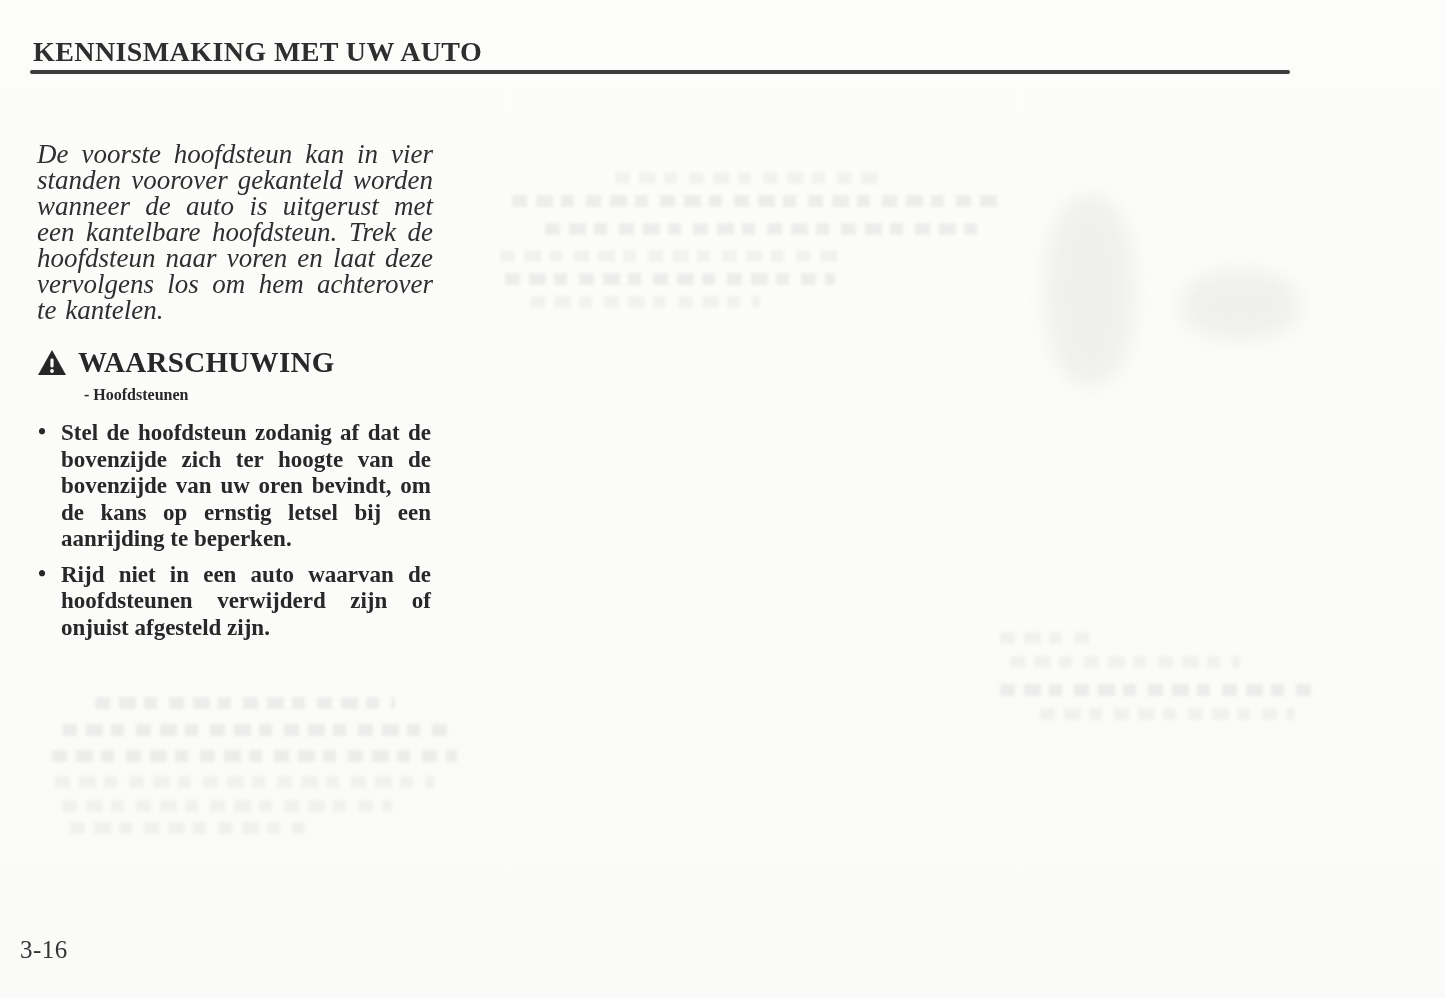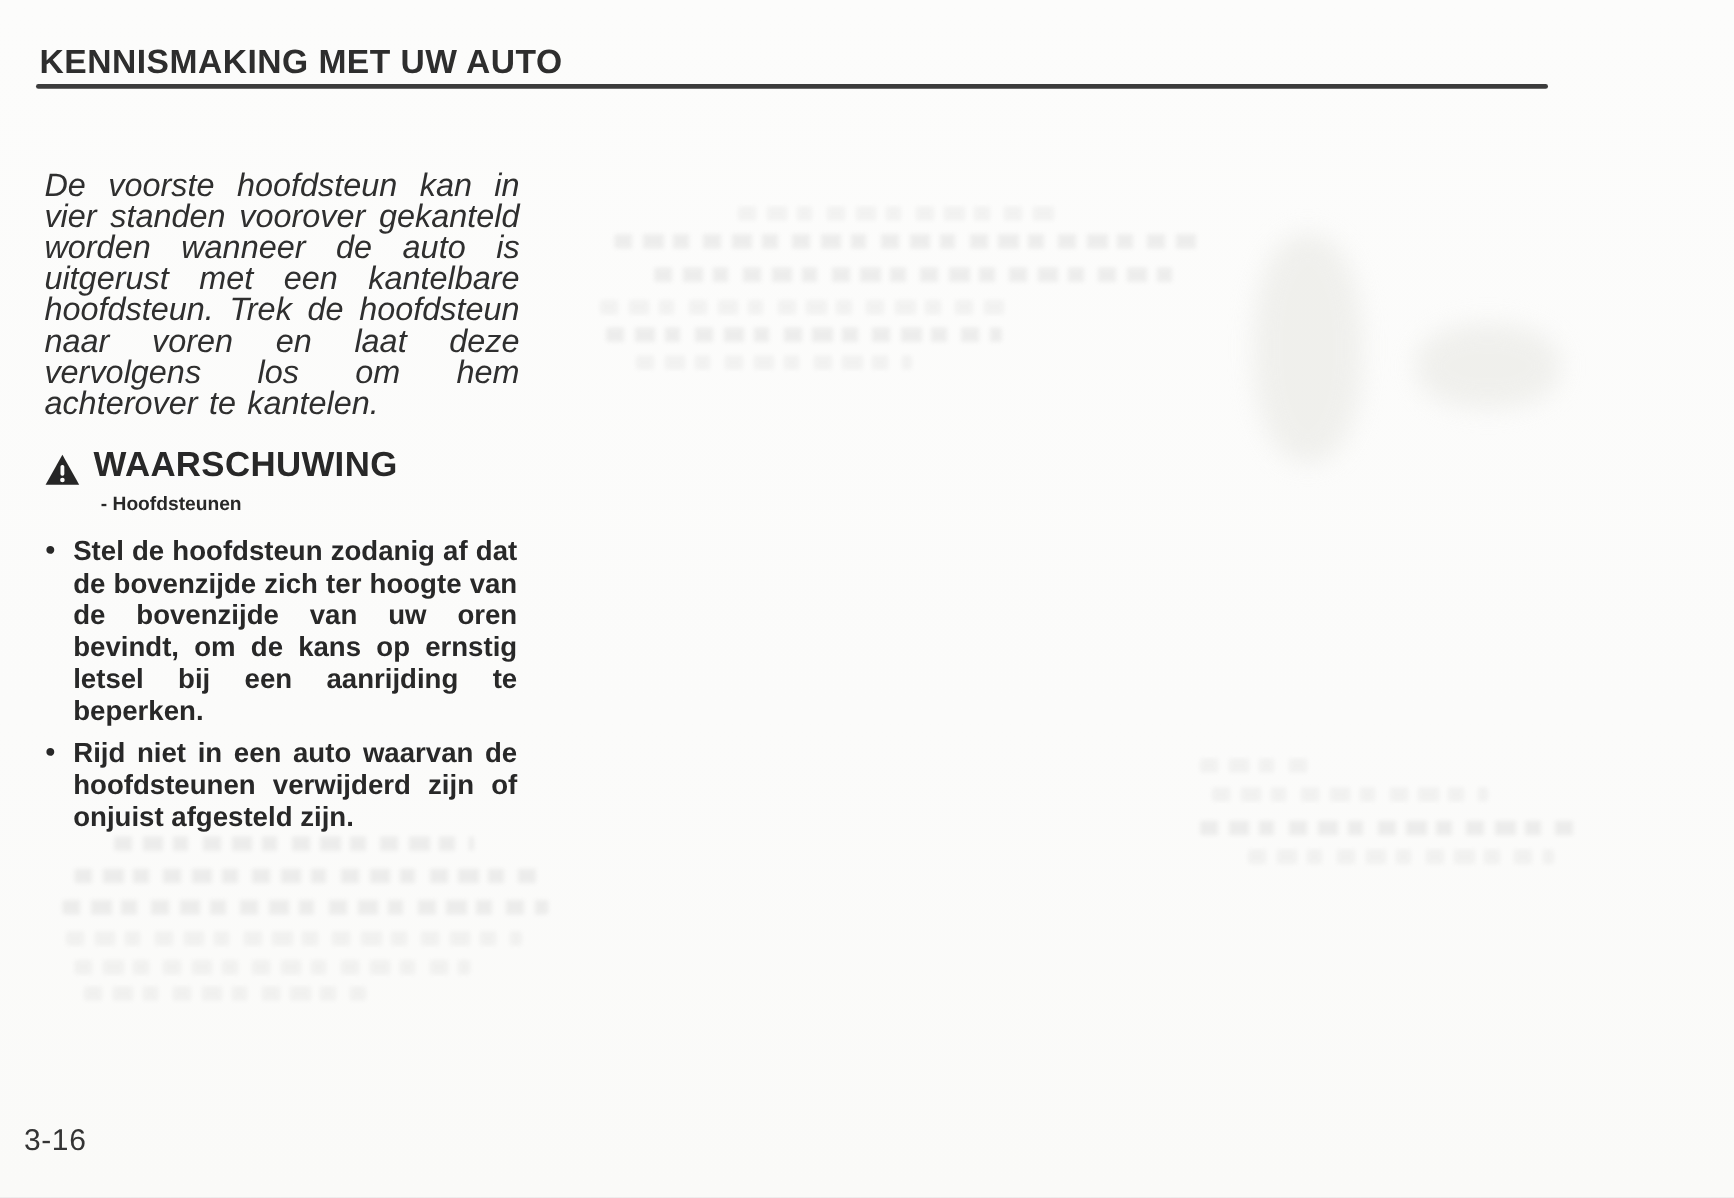--- a/index.html
+++ b/index.html
@@ -5,21 +5,21 @@
   html, body { margin: 0; padding: 0; }
   body { background: #e8e8e8; }
 
   .page {
     position: relative;
     width: 1445px;
     height: 998px;
     background: linear-gradient(180deg, #fcfcfb 0%, #fbfbfa 60%, #fafaf8 100%);
     overflow: hidden;
     color: #2b2b2b;
-    font-family: Liberation Sans, sans-serif;
+    font-family: Liberation Serif, serif;
   }
 
   
   .header-title {
     position: absolute;
     left: 33px;
     top: 36px;
     font-size: 28px;
     font-weight: bold;
     letter-spacing: 0.4px;
@@ -49,21 +49,21 @@
     font-size: 27px;
     line-height: 26px;
     text-align: justify;
     color: #2f2f2f;
     word-spacing: 2px;
   }
 
   .warning { margin-top: 23px; }
   .warning-head {
     display: flex;
-    align-items: flex-end;
+    align-items: center;
     gap: 11px;
   }
   .warning-icon svg { display: block; }
   .warning-title {
     font-size: 29px;
     font-weight: bold;
     letter-spacing: 0.3px;
     color: #282828;
   }
   .warning-sub {

